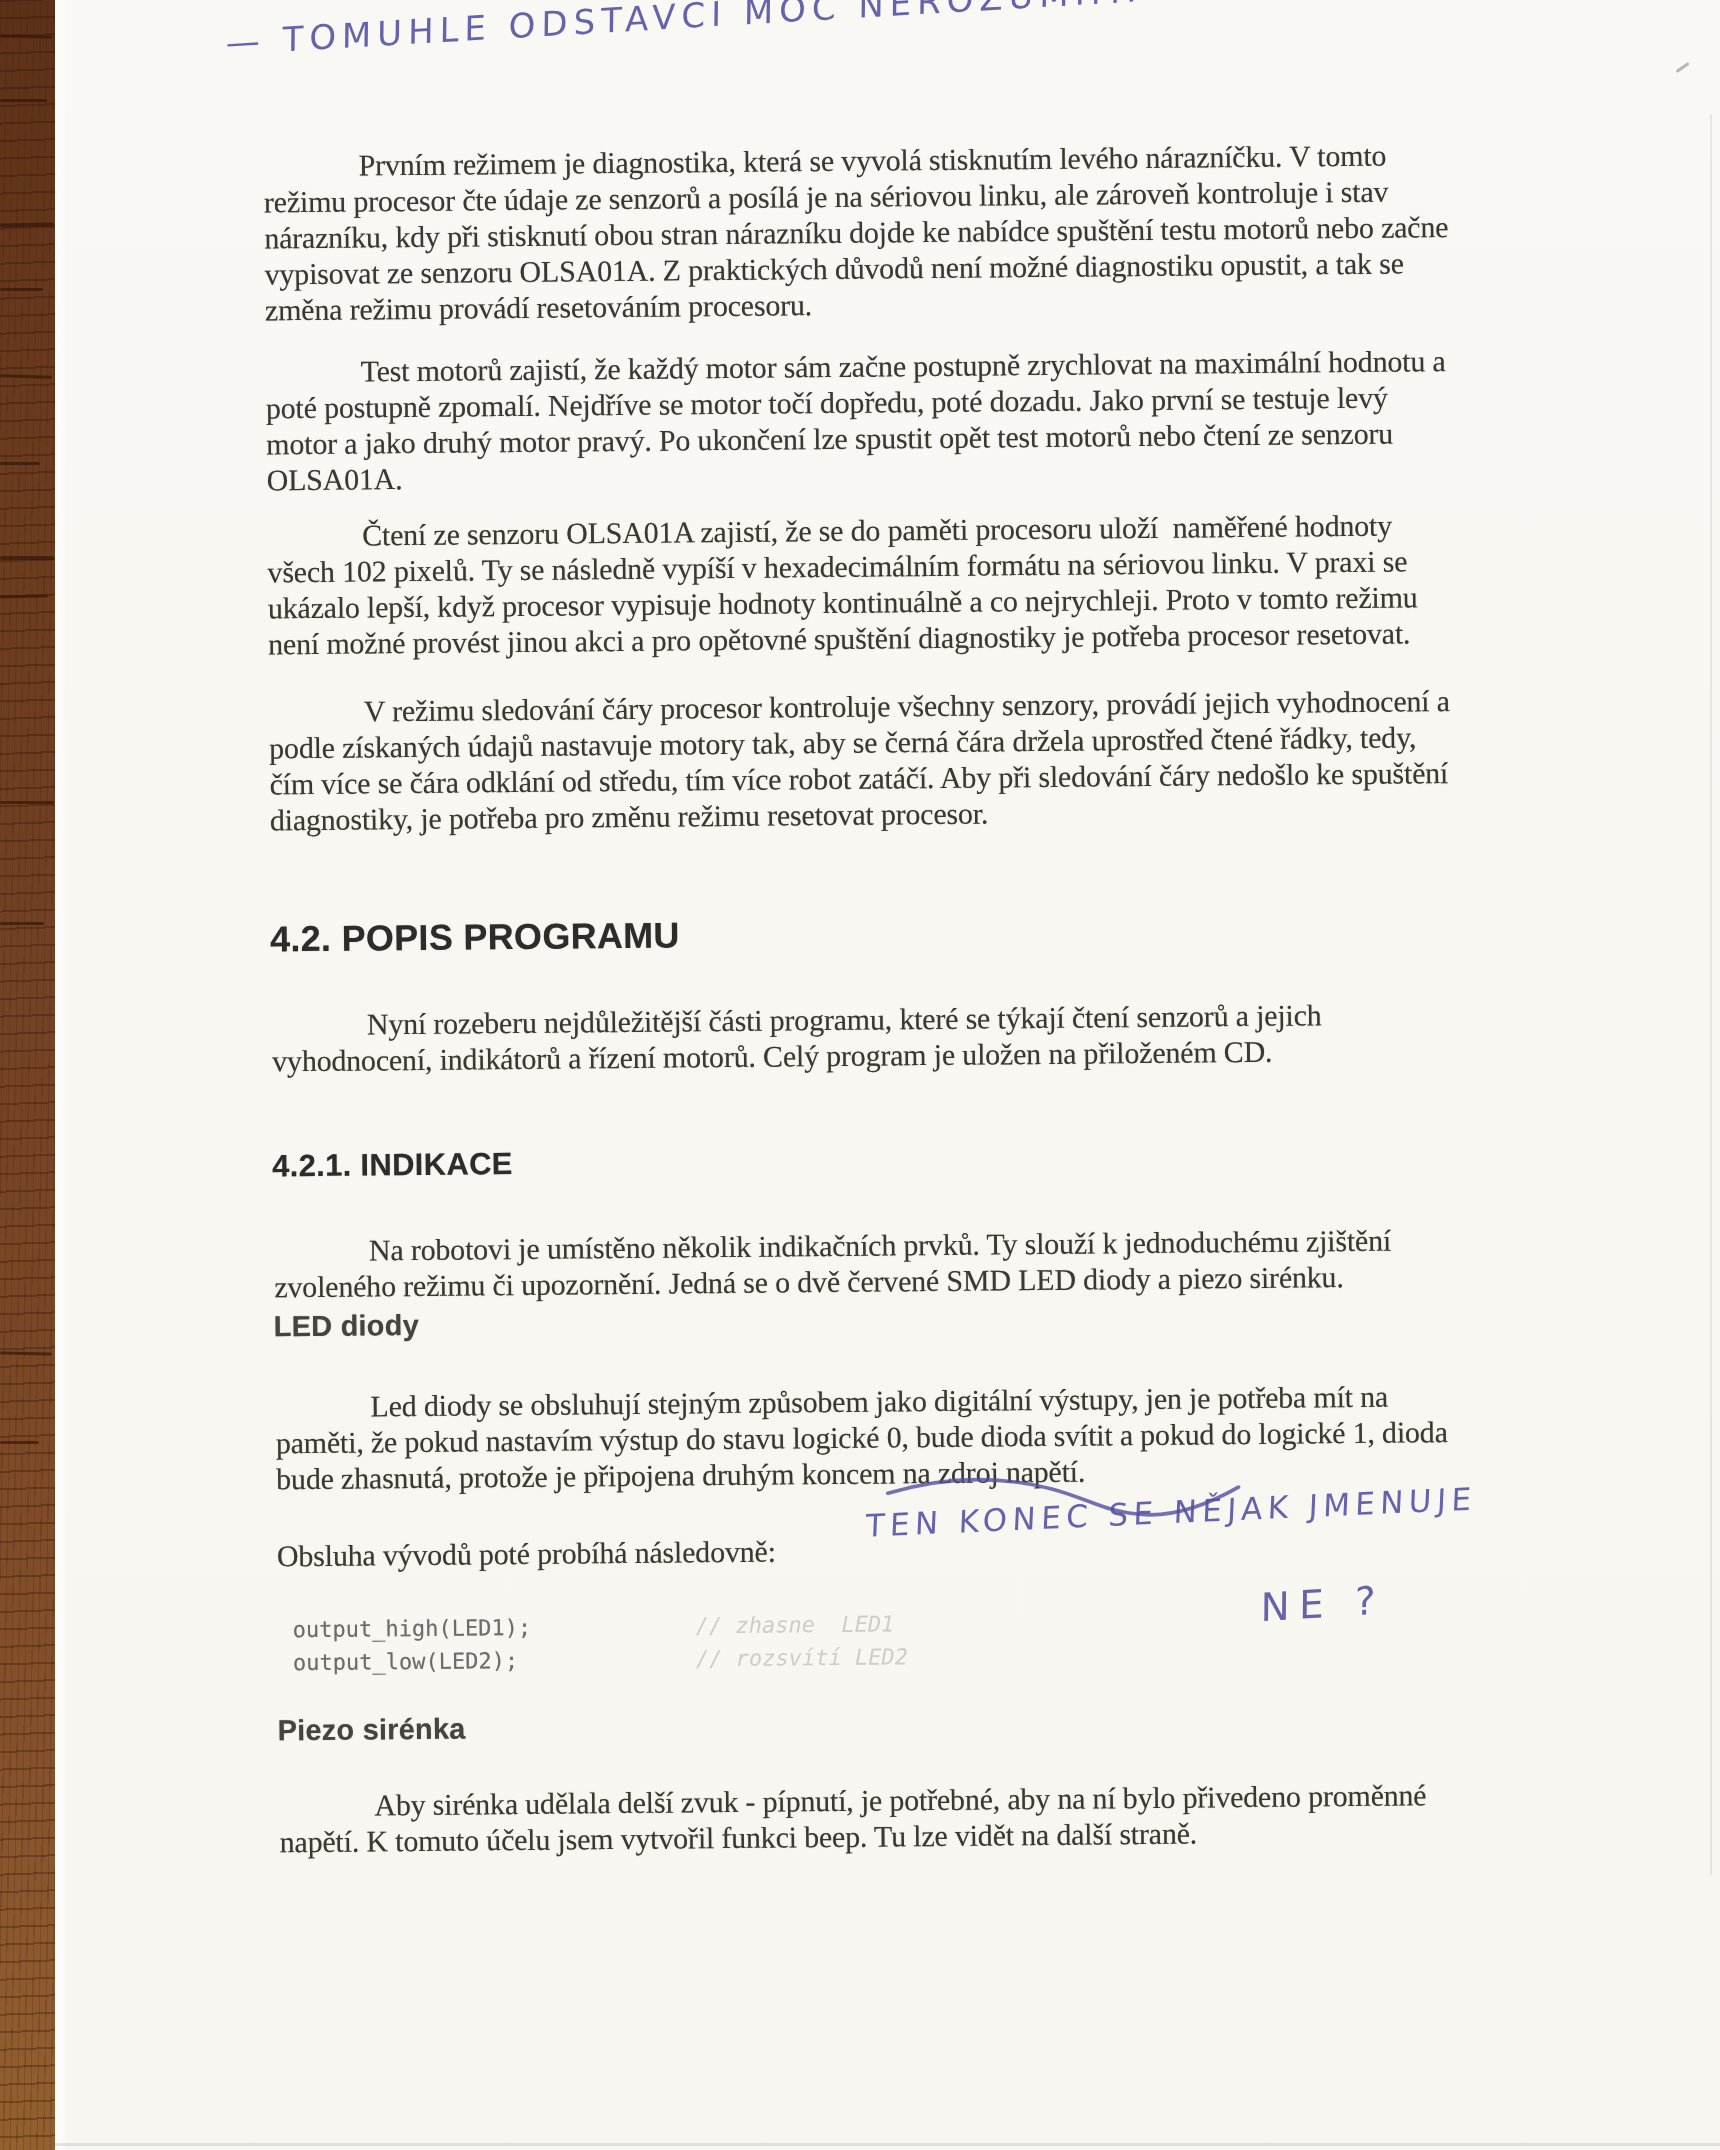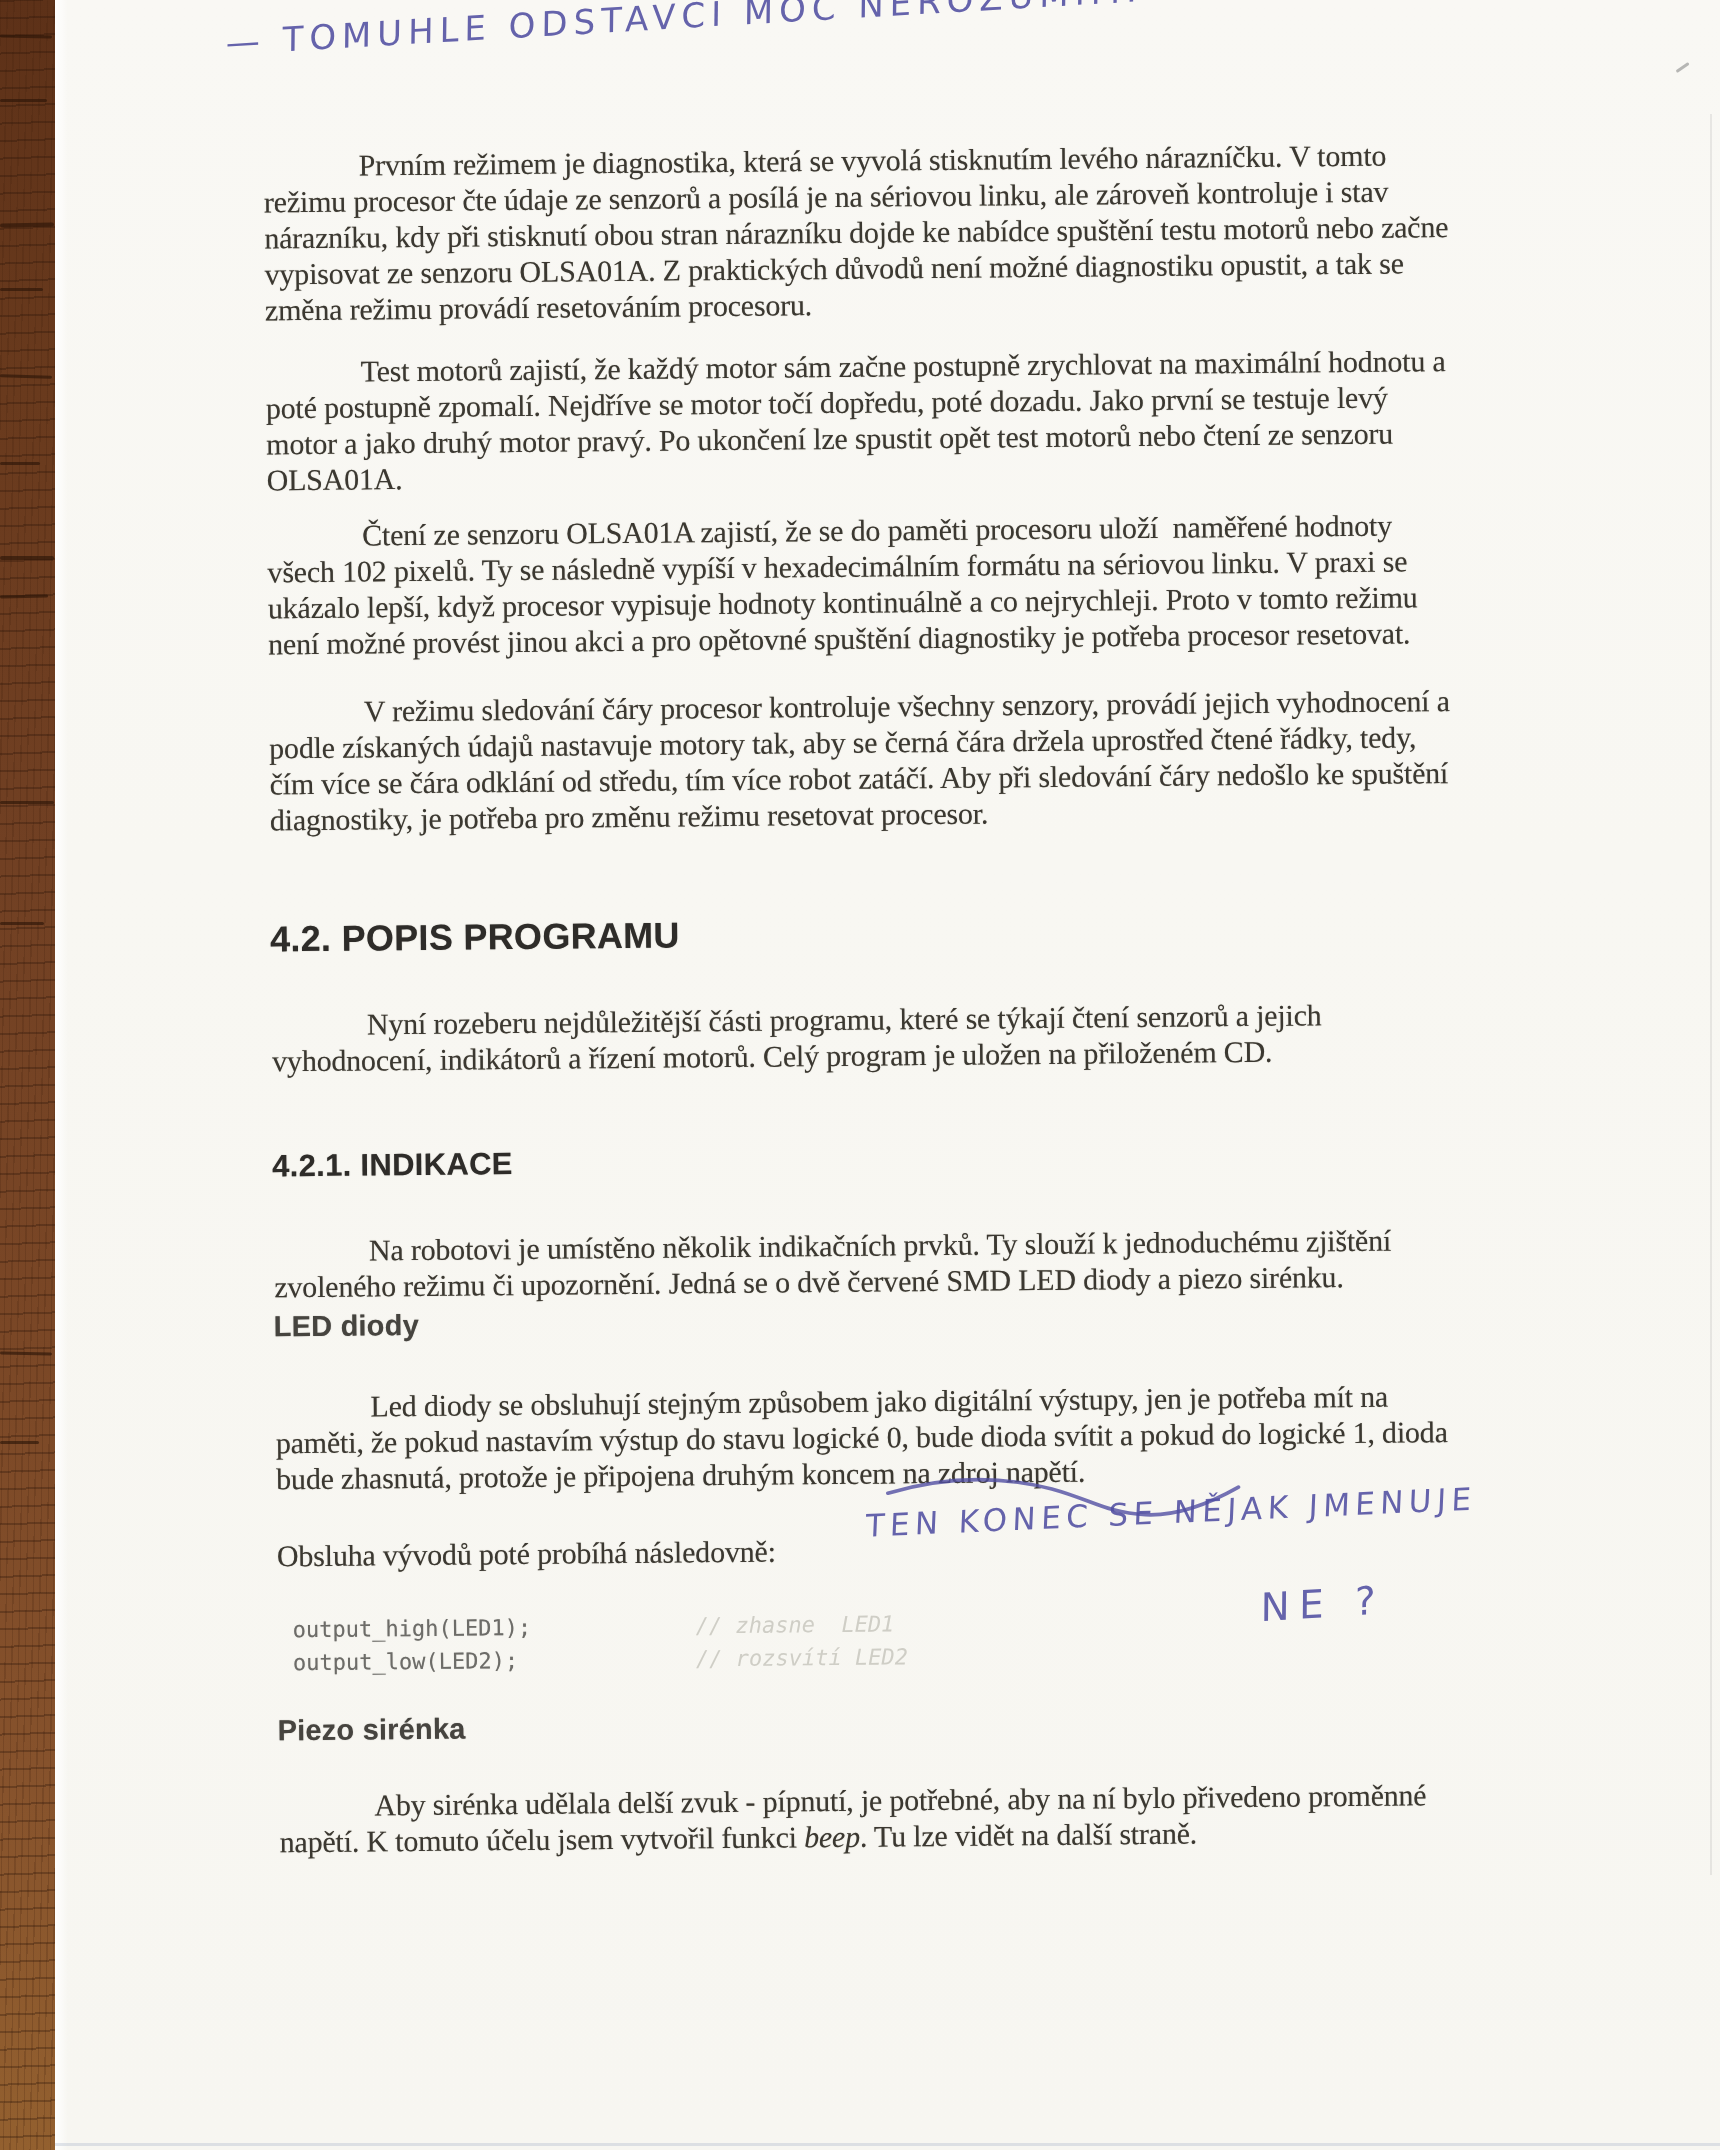--- a/index.html
+++ b/index.html
@@ -80,21 +80,21 @@
     background:#9a9a98;transform:rotate(-35deg);border-radius:1.3px;opacity:.7;z-index:5;
   }
   .right-shadow{
     position:absolute;left:1710px;top:114px;width:2px;height:1761px;
     background:rgba(150,150,150,0.18);z-index:5;
   }
   .bottom-edge{
     position:absolute;left:55px;right:0;top:2143px;height:3.4px;
     background:rgba(150,165,190,0.28);z-index:5;
   }
-  .italic{font-style:italic;}
+  .italic{}
 </style>
 </head>
 <body>
 
 <div class="wood">
   <div class="crack" style="top:35px;width:52px;height:3.4px;transform:rotate(1deg);"></div>
   <div class="crack" style="top:99px;width:47px;height:2.7px;"></div>
   <div class="crack" style="top:223px;width:54px;height:4px;transform:rotate(-1deg);"></div>
   <div class="crack" style="top:288px;width:43px;height:2.7px;"></div>
   <div class="crack" style="top:375px;width:52px;height:3.4px;transform:rotate(1.5deg);"></div>

